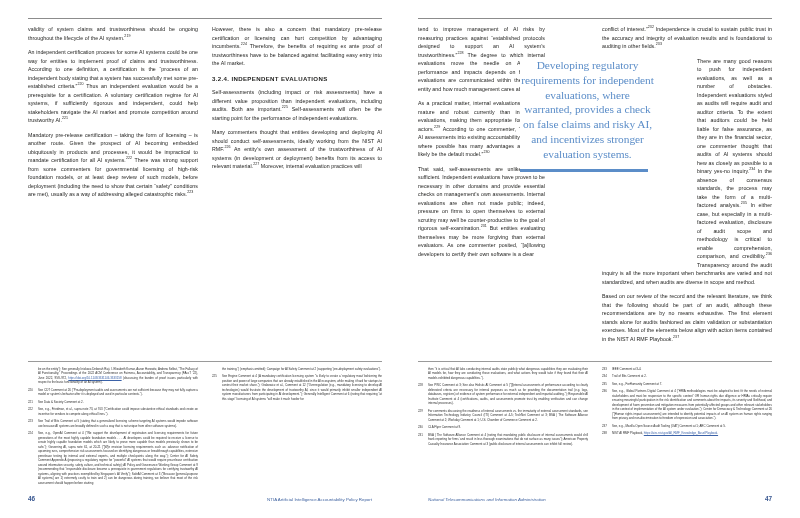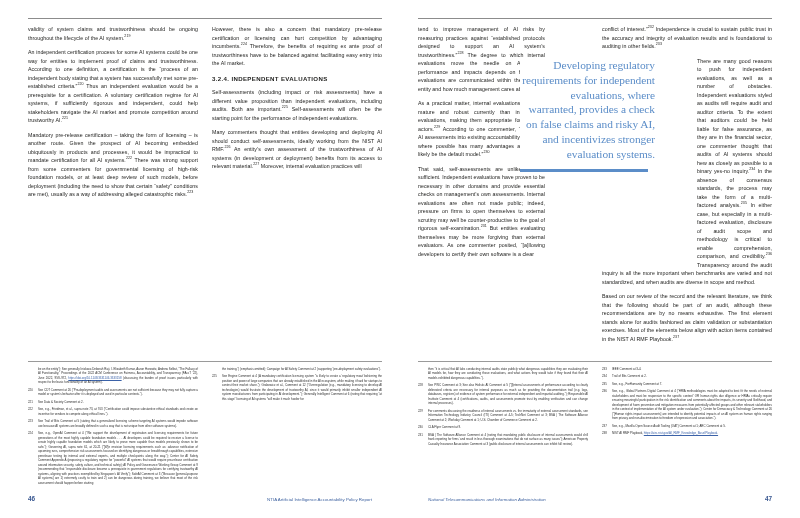--- a/index.html
+++ b/index.html
@@ -92,21 +92,21 @@
     width: 135px;
     z-index: 5;
     background: #ffffff;
   }
   .pullquote .pq-text {
     font-family: "Liberation Serif", serif;
     font-size: 11.4px;
     line-height: 1.30;
     color: #5b8dc8;
     font-weight: 400;
-    text-align: right;
+    text-align: center;
     letter-spacing: -0.05px;
   }
   .pullquote .pq-rule {
     margin-top: 7px;
     height: 3px;
     background: #5b8dc8;
     width: 128px;
   }
 
   

